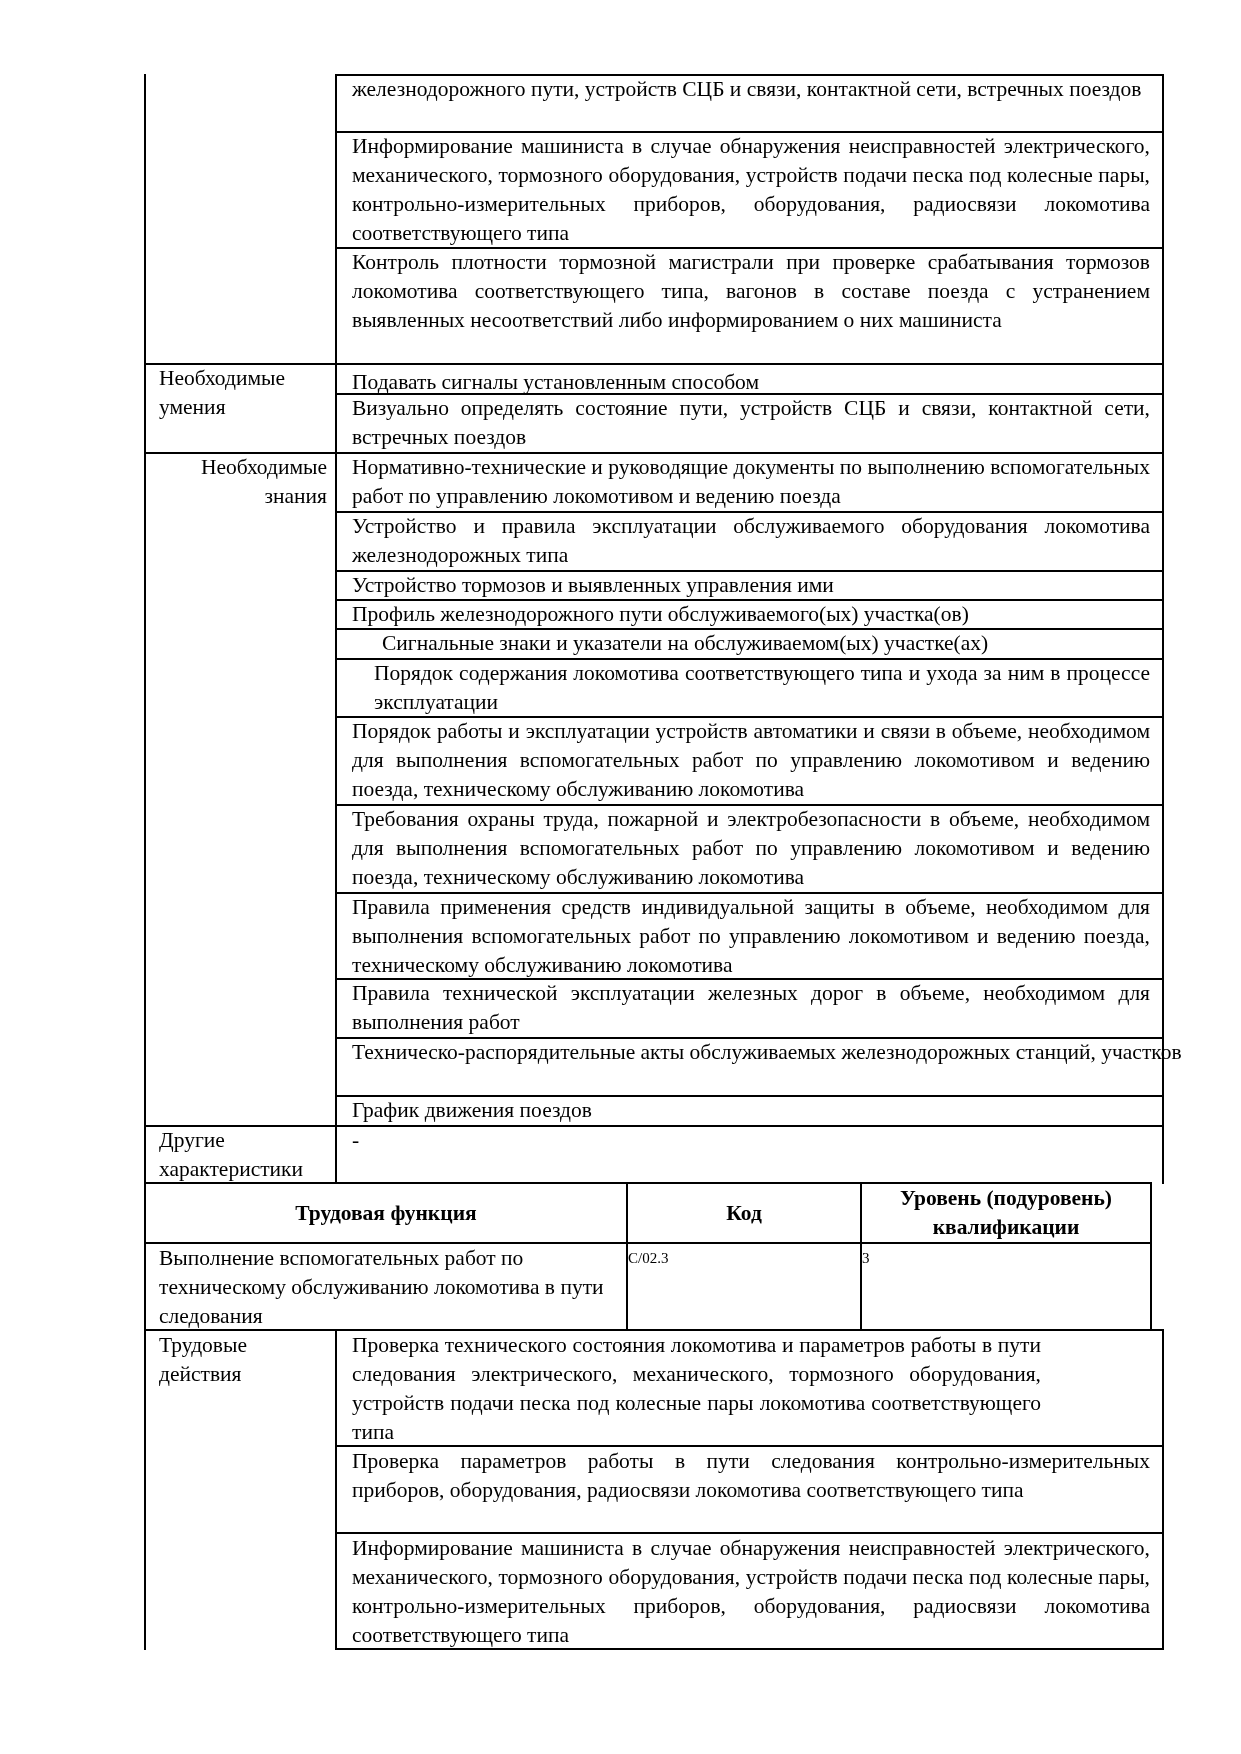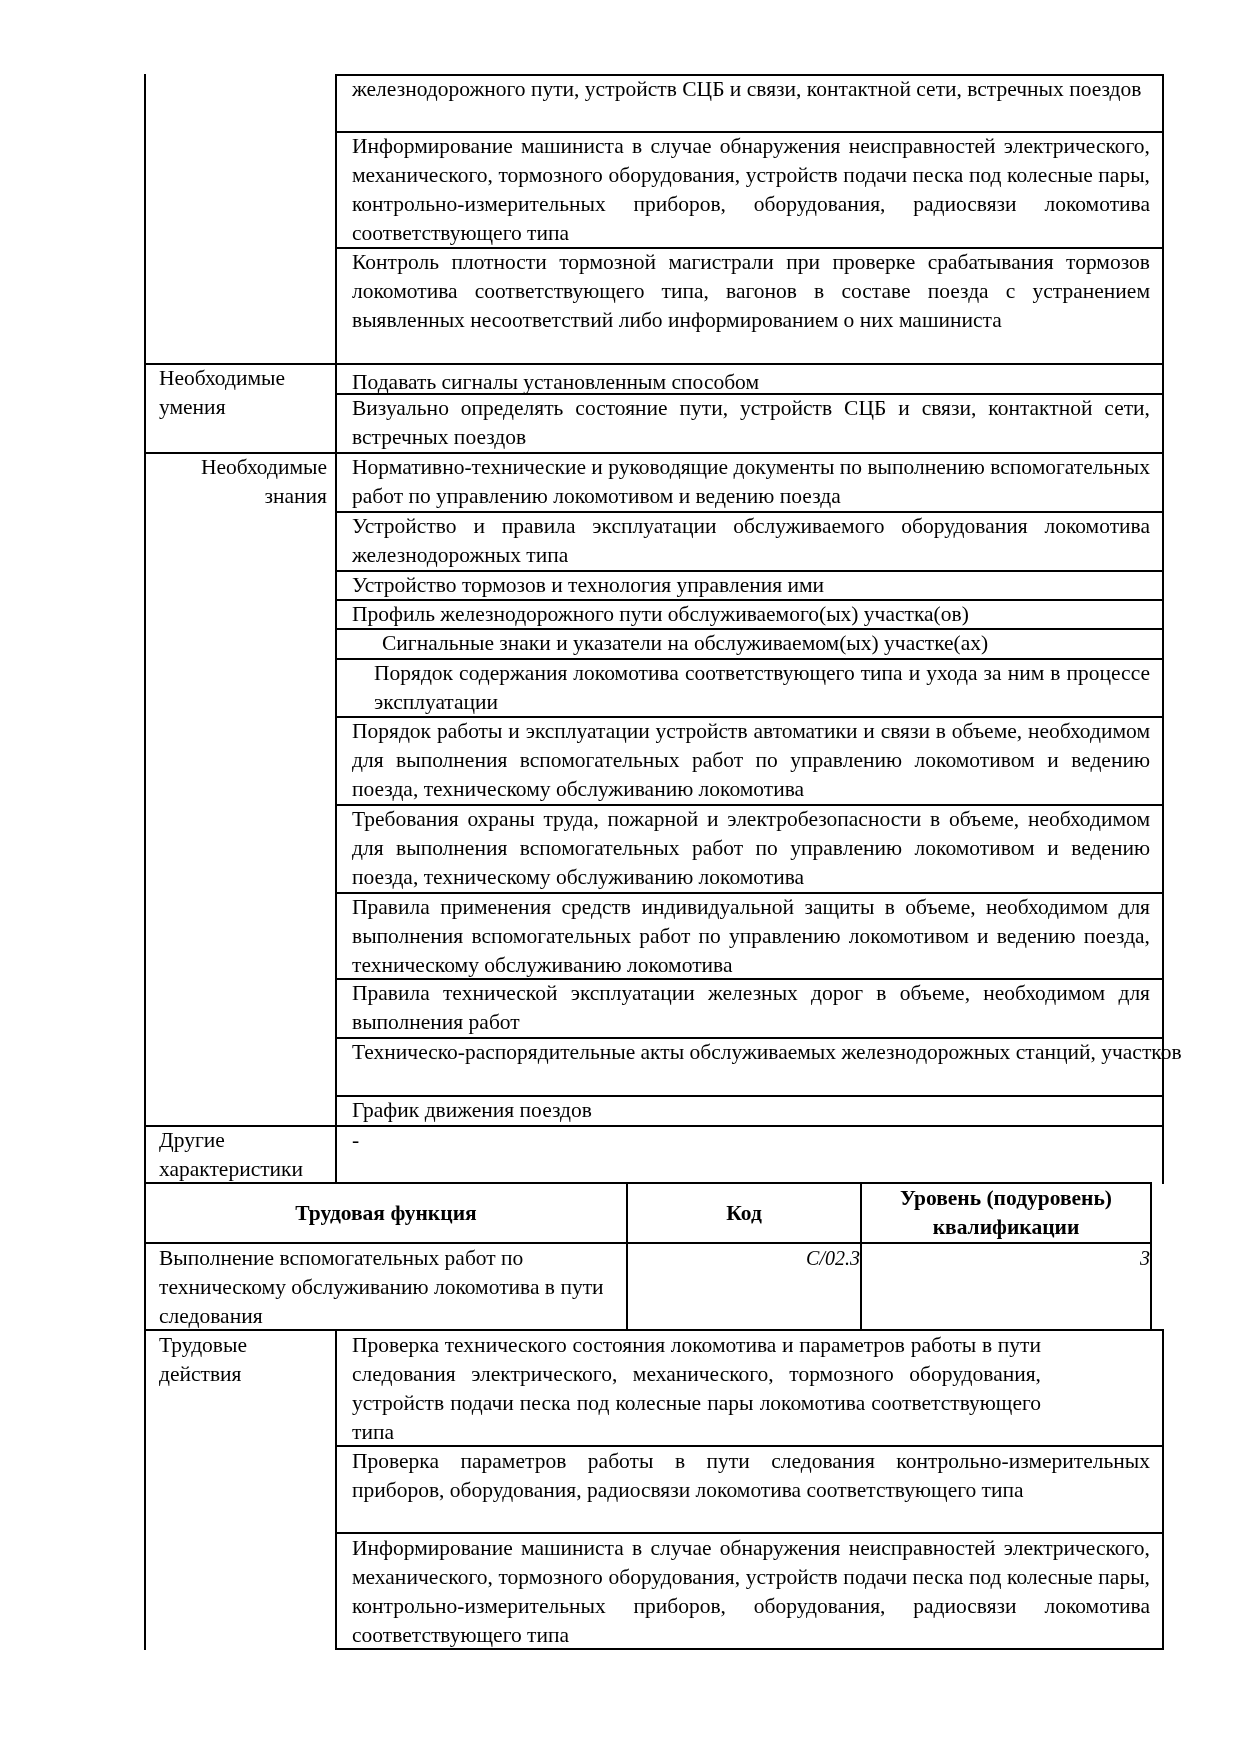--- a/index.html
+++ b/index.html
@@ -6,21 +6,21 @@
   body { width:1241px; height:1754px; position:relative; overflow:hidden;
          font-family:"Liberation Serif", serif; color:#000; }
   .cell { position:absolute; box-sizing:border-box; padding:0 12px 0 15px;
           font-size:21.5px; line-height:29px; text-align:justify; text-align-last:left; }
   .lab { position:absolute; box-sizing:border-box; padding:0 8px 0 13px;
          font-size:21.5px; line-height:29px; text-align:left; }
   .hl { position:absolute; height:2px; background:#000; }
   .vl { position:absolute; width:2px; background:#000; }
   .th { position:absolute; box-sizing:border-box; font-weight:bold; text-align:center;
         font-size:21.5px; line-height:29px; display:flex; align-items:center; justify-content:center; }
-  .tc { position:absolute; box-sizing:border-box; text-align:right; font-size:20px; line-height:29px;font-style:italic; }
+  .tc { position:absolute; box-sizing:border-box; text-align:left; font-size:15px; line-height:29px; }
 </style>
 </head>
 <body>
 
 <div>
 
   <div class="vl" style="left:144px; top:74px; height:1110px;"></div>
   <div class="vl" style="left:335px; top:74px; height:1110px;"></div>
   <div class="vl" style="left:1162px; top:74px; height:1110px;"></div>
 
@@ -48,21 +48,21 @@
   <div class="cell" style="left:337px; width:825px; top:132px;">Информирование машиниста в случае обнаружения неисправностей электрического, механического, тормозного оборудования, устройств подачи песка под колесные пары, контрольно-измерительных приборов, оборудования, радиосвязи локомотива соответствующего типа</div>
   <div class="cell" style="left:337px; width:825px; top:248px;">Контроль плотности тормозной магистрали при проверке срабатывания тормозов локомотива соответствующего типа, вагонов в составе поезда с устранением выявленных несоответствий либо информированием о них машиниста</div>
 
   <div class="lab" style="left:146px; width:189px; top:364px;">Необходимые умения</div>
   <div class="cell" style="left:337px; width:774px; top:368px;">Подавать сигналы установленным способом</div>
   <div class="cell" style="left:337px; width:825px; top:394px;">Визуально определять состояние пути, устройств СЦБ и связи, контактной сети, встречных поездов</div>
 
   <div class="lab" style="left:146px; width:189px; top:453px;text-align:right;">Необходимые знания</div>
   <div class="cell" style="left:337px; width:825px; top:453px;">Нормативно-технические и руководящие документы по выполнению вспомогательных работ по управлению локомотивом и ведению поезда</div>
   <div class="cell" style="left:337px; width:825px; top:512px;">Устройство и правила эксплуатации обслуживаемого оборудования локомотива железнодорожных типа</div>
-  <div class="cell" style="left:337px; width:825px; top:571px;">Устройство тормозов и технология управления ими</div>
+  <div class="cell" style="left:337px; width:825px; top:571px;">Устройство тормозов и выявленных управления ими</div>
   <div class="cell" style="left:337px; width:825px; top:600px;">Профиль железнодорожного пути обслуживаемого(ых) участка(ов)</div>
   <div class="cell" style="left:337px; width:825px; top:629px;margin-left:30px;">Сигнальные знаки и указатели на обслуживаемом(ых) участке(ах)</div>
   <div class="cell" style="left:337px; width:825px; top:659px;padding-left:37px;">Порядок содержания локомотива соответствующего типа и ухода за ним в процессе эксплуатации</div>
   <div class="cell" style="left:337px; width:825px; top:717px;">Порядок работы и эксплуатации устройств автоматики и связи в объеме, необходимом для выполнения вспомогательных работ по управлению локомотивом и ведению поезда, техническому обслуживанию локомотива</div>
   <div class="cell" style="left:337px; width:825px; top:805px;">Требования охраны труда, пожарной и электробезопасности в объеме, необходимом для выполнения вспомогательных работ по управлению локомотивом и ведению поезда, техническому обслуживанию локомотива</div>
   <div class="cell" style="left:337px; width:825px; top:893px;">Правила применения средств индивидуальной защиты в объеме, необходимом для выполнения вспомогательных работ по управлению локомотивом и ведению поезда, техническому обслуживанию локомотива</div>
   <div class="cell" style="left:337px; width:825px; top:979px;">Правила технической эксплуатации железных дорог в объеме, необходимом для выполнения работ</div>
   <div class="cell" style="left:337px; width:942px; top:1038px;">Техническо-распорядительные акты обслуживаемых железнодорожных станций, участков</div>
   <div class="cell" style="left:337px; width:825px; top:1096px;">График движения поездов</div>
 

